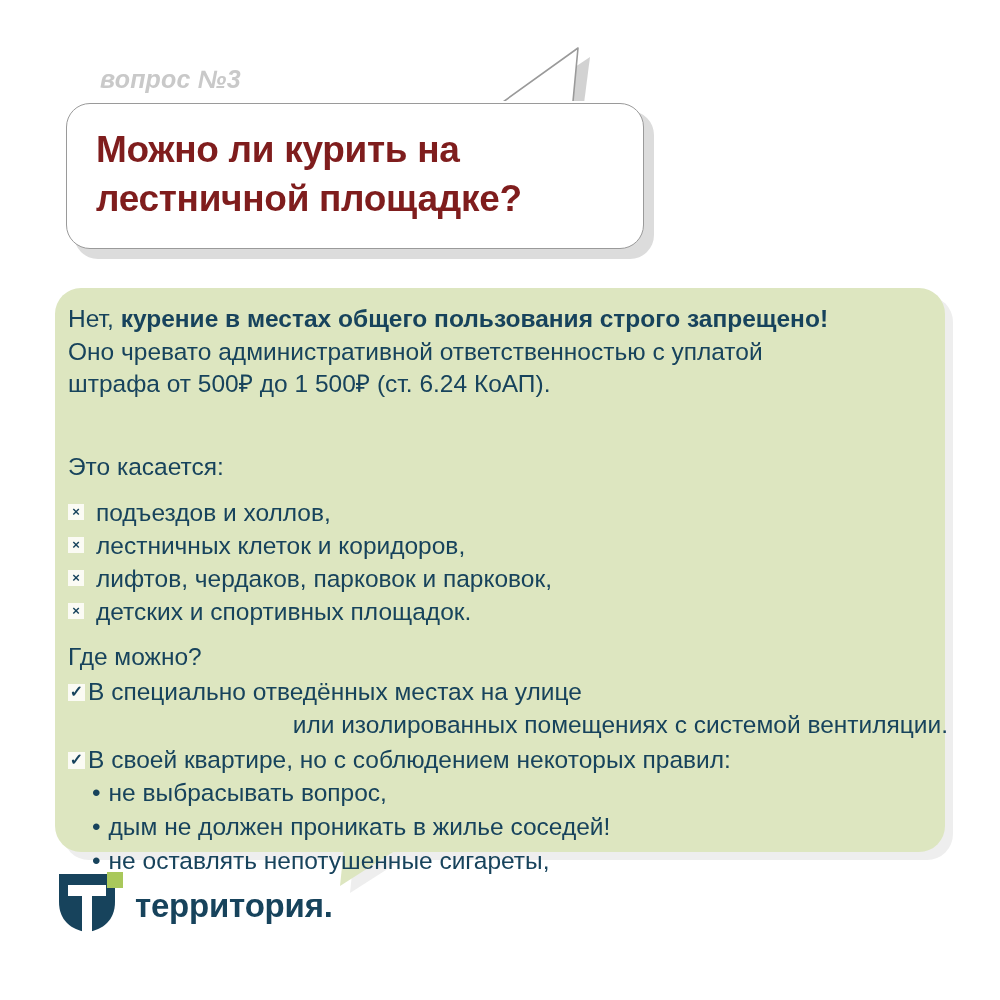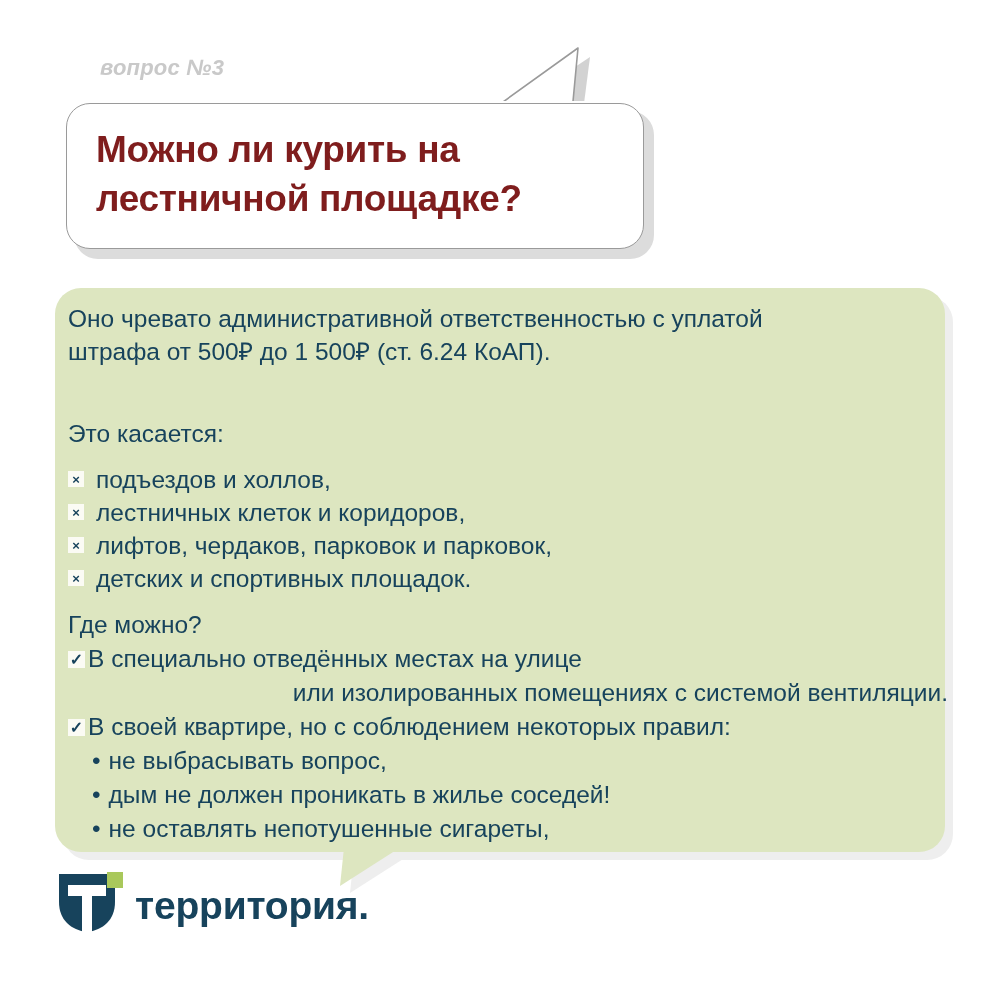--- a/index.html
+++ b/index.html
@@ -18,22 +18,22 @@
     position: relative;
     width: 1000px;
     height: 1000px;
     background: #ffffff;
   }
 
   
   .q-label {
     position: absolute;
     left: 100px;
-    top: 55px;
-    font-size: 22px;
+    top: 65px;
+    font-size: 25px;
     font-style: italic;
     font-weight: 700;
     letter-spacing: 0.2px;
     color: #c9c9c9;
     white-space: nowrap;
   }
 
   
   .q-bubble-shadow {
     position: absolute;
@@ -195,21 +195,21 @@
     align-items: center;
   }
   .logo-mark {
     position: relative;
     width: 66px;
     height: 62px;
     flex: none;
   }
   .logo-word {
     margin-left: 12px;
-    font-size: 39px;
+    font-size: 33px;
     font-weight: 700;
     color: #17435c;
     letter-spacing: -0.2px;
     position: relative;
     top: 3px;
   }
 </style>
 </head>
 <body>
 
@@ -239,20 +239,21 @@
     <path d="M 355 845 L 425 845 L 350 893 Z" fill="#eeeeee"></path>
   </svg>
   <div class="a-bubble"></div>
   <svg class="a-tails" viewBox="0 0 1000 1000" width="1000" height="1000">
     <path d="M 345 838 L 415 838 L 340 886 Z" fill="#dde6c0"></path>
   </svg>
 
   <div class="a-content">
 
     <div class="para">
+      <span class="line"><span>Нет, </span><b>курение в местах общего пользования строго запрещено!</b></span>
       <span class="line">Оно чревато административной ответственностью с уплатой</span>
       <span class="line">штрафа от 500₽ до 1 500₽ (ст. 6.24 КоАП).</span>
     </div>
 
     <div class="spacer-sm"></div>
 
     <div class="lead-line">Это касается:</div>
 
     <div class="spacer-xs"></div>
 

